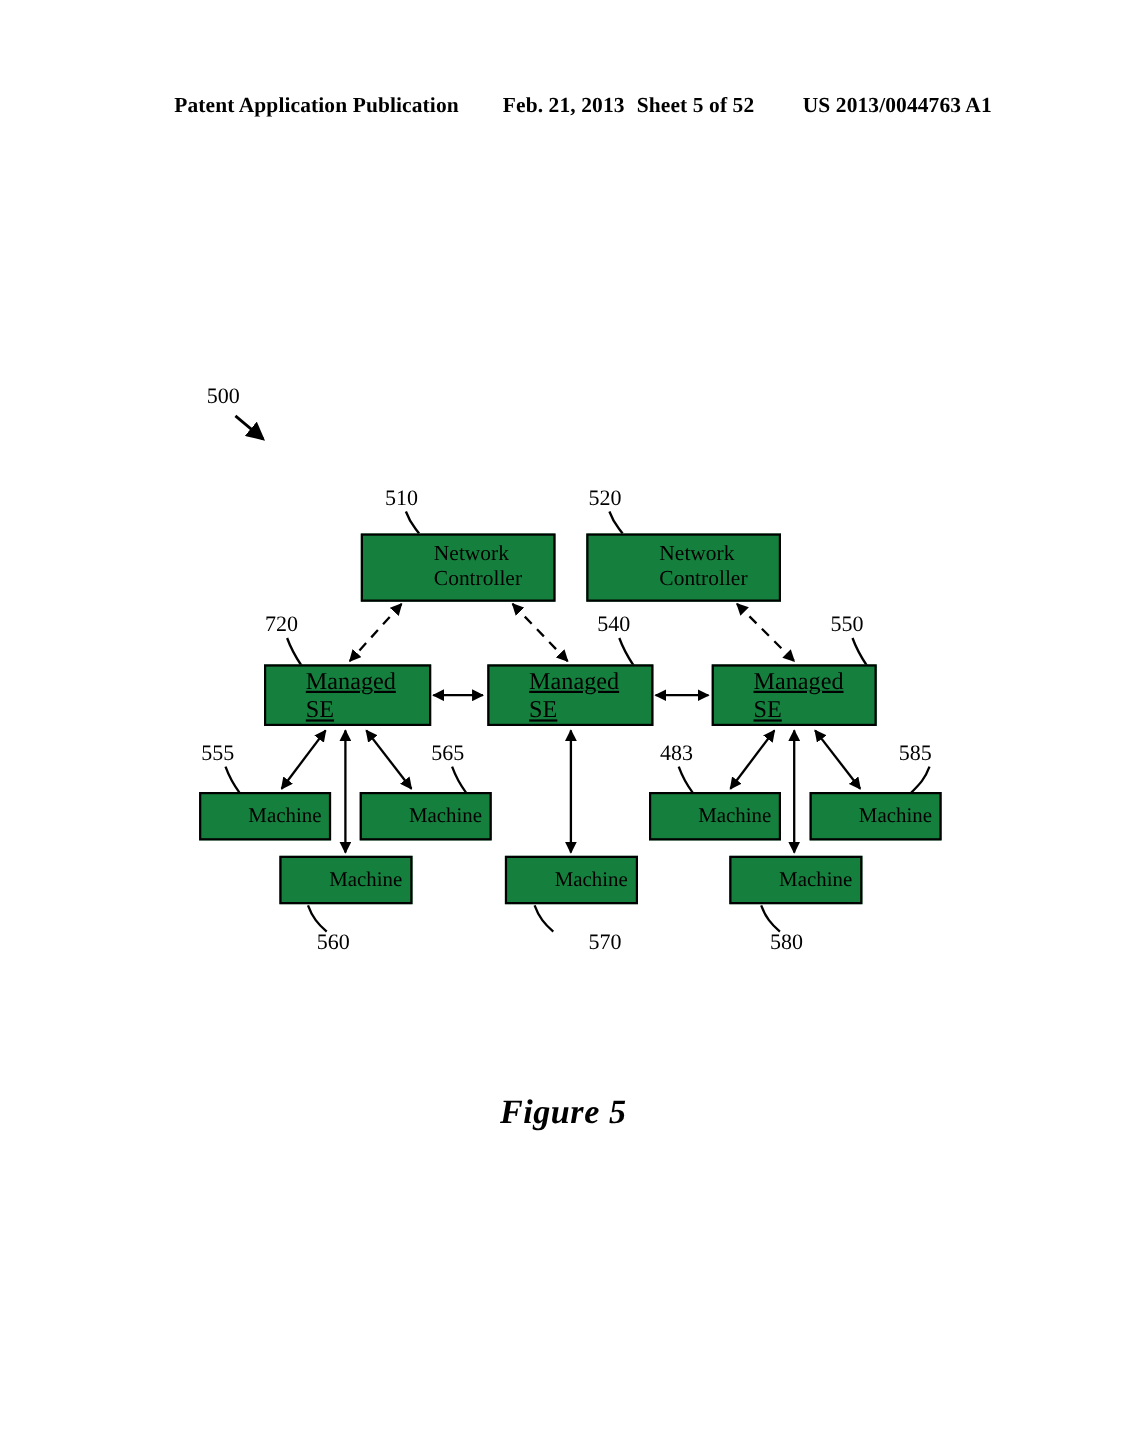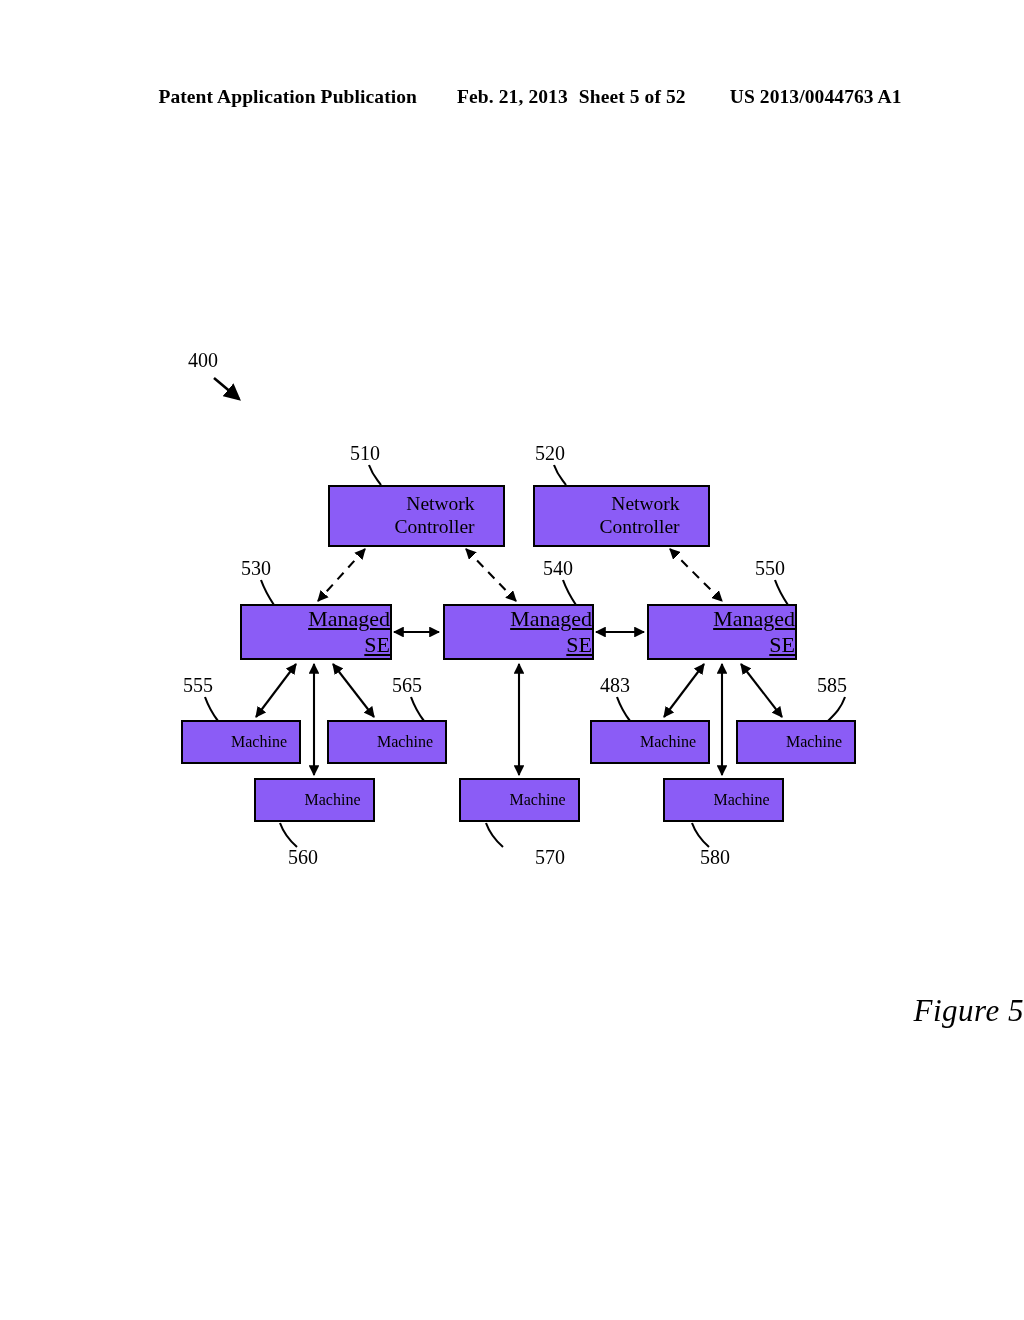--- a/index.html
+++ b/index.html
@@ -50,54 +50,54 @@
     top: 0; left: 0;
     width: 1024px;
     height: 1320px;
   }
 
   
   .node-box {
     position: absolute;
     box-sizing: border-box;
     border: 2.2px solid #000;
-    background: #8b5cf6;
+    background: #15803d;
     display: flex;
     align-items: center;
     justify-content: center;
-    text-align: right;
+    text-align: left;
     line-height: 1.16;
     font-size: 19px;
     z-index: 5;
     padding-left: 36px;
   }
   .node-box .node-label { display: block; }
 
   .controller-box { font-size: 19.5px; }
   .se-box  { font-size: 22px; text-decoration: underline; }
-  .machine-box { font-size: 16px; }
+  .machine-box { font-size: 19px; }
 
   
   .ref-num {
     position: absolute;
     font-size: 20px;
     line-height: 1;
     z-index: 6;
     white-space: nowrap;
   }
 
   
   #figure-caption {
     position: absolute;
     left: 0;
     top: 993px;
     width: 1024px;
-    text-align: right;
+    text-align: center;
     font-style: italic;
-    font-weight: normal;
+    font-weight: bold;
     font-size: 31px;
     letter-spacing: 0.5px;
   }
 </style>
 </head>
 <body>
 
 <div id="page-header">
   <span class="hdr-pub">Patent Application Publication</span>
   <span class="hdr-date">Feb. 21, 2013</span>
@@ -172,26 +172,26 @@
       <line x1="333" y1="664" x2="374" y2="717" marker-start="url(#arrowStart)" marker-end="url(#arrowEnd)"></line>
 
       <line x1="519" y1="664" x2="519" y2="775" marker-start="url(#arrowStart)" marker-end="url(#arrowEnd)"></line>
 
       <line x1="704" y1="664" x2="664" y2="717" marker-start="url(#arrowStart)" marker-end="url(#arrowEnd)"></line>
       <line x1="722" y1="664" x2="722" y2="775" marker-start="url(#arrowStart)" marker-end="url(#arrowEnd)"></line>
       <line x1="741" y1="664" x2="782" y2="717" marker-start="url(#arrowStart)" marker-end="url(#arrowEnd)"></line>
     </g>
   </svg>
 
-  <div class="ref-num" style="left:188px; top:350px;">400</div>
+  <div class="ref-num" style="left:188px; top:350px;">500</div>
 
   <div class="ref-num" style="left:350px; top:443px;">510</div>
   <div class="ref-num" style="left:535px; top:443px;text-align:right;">520</div>
 
-  <div class="ref-num" style="left:241px; top:558px;">530</div>
+  <div class="ref-num" style="left:241px; top:558px;">720</div>
   <div class="ref-num" style="left:543px; top:558px;">540</div>
   <div class="ref-num" style="left:755px; top:558px;">550</div>
 
   <div class="ref-num" style="left:183px; top:675px;">555</div>
   <div class="ref-num" style="left:392px; top:675px;">565</div>
   <div class="ref-num" style="left:600px; top:675px;">483</div>
   <div class="ref-num" style="left:817px; top:675px;">585</div>
 
   <div class="ref-num" style="left:288px; top:847px;">560</div>
   <div class="ref-num" style="left:494px; top:847px;margin-left:41px;">570</div>

